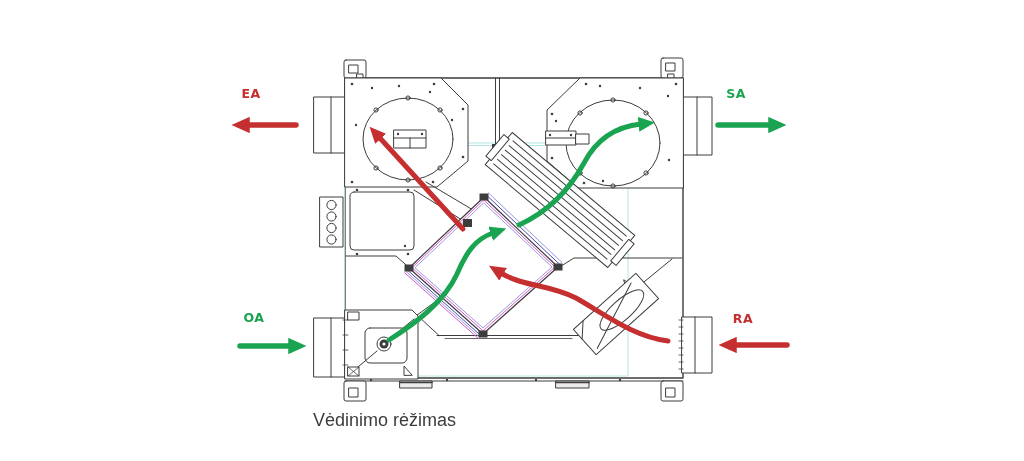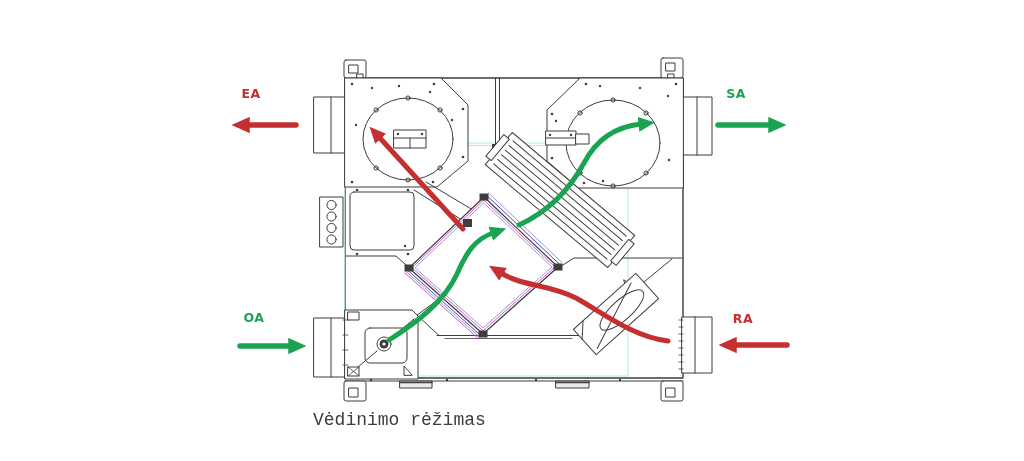--- a/index.html
+++ b/index.html
@@ -9,21 +9,21 @@
   
   g.ln{fill:none;stroke-width:1;stroke-linecap:round;stroke-linejoin:round;}
   .white{fill:#ffffff;}
   .pad{fill:#ececec;}
   .fill-dark{fill:#3d3d3d;stroke:none;}
   .dot-w{fill:#ffffff;stroke:none;}
   .thin{stroke-width:0.8;}
   .port-label{font-family:"DejaVu Sans",sans-serif;font-weight:bold;font-size:12.5px;
               text-anchor:middle;letter-spacing:.5px;stroke:none;}
   .caption{position:absolute;left:313px;top:410px;font-size:18px;color:#3c3c3c;
-           font-family:Liberation Mono, monospace;}
+           font-family:Liberation Sans, sans-serif;}
 </style>
 </head>
 <body>
 
 <div class="stage">
 <svg width="1024" height="461" viewBox="0 0 1024 461">
   <defs>
     <marker id="head-red" viewBox="0 0 10 9" refX="1.5" refY="4.5" markerWidth="3.3" markerHeight="3" orient="auto">
       <path d="M0,0 L10,4.5 L0,9 Z" fill="#c62f2f"></path>
     </marker>

